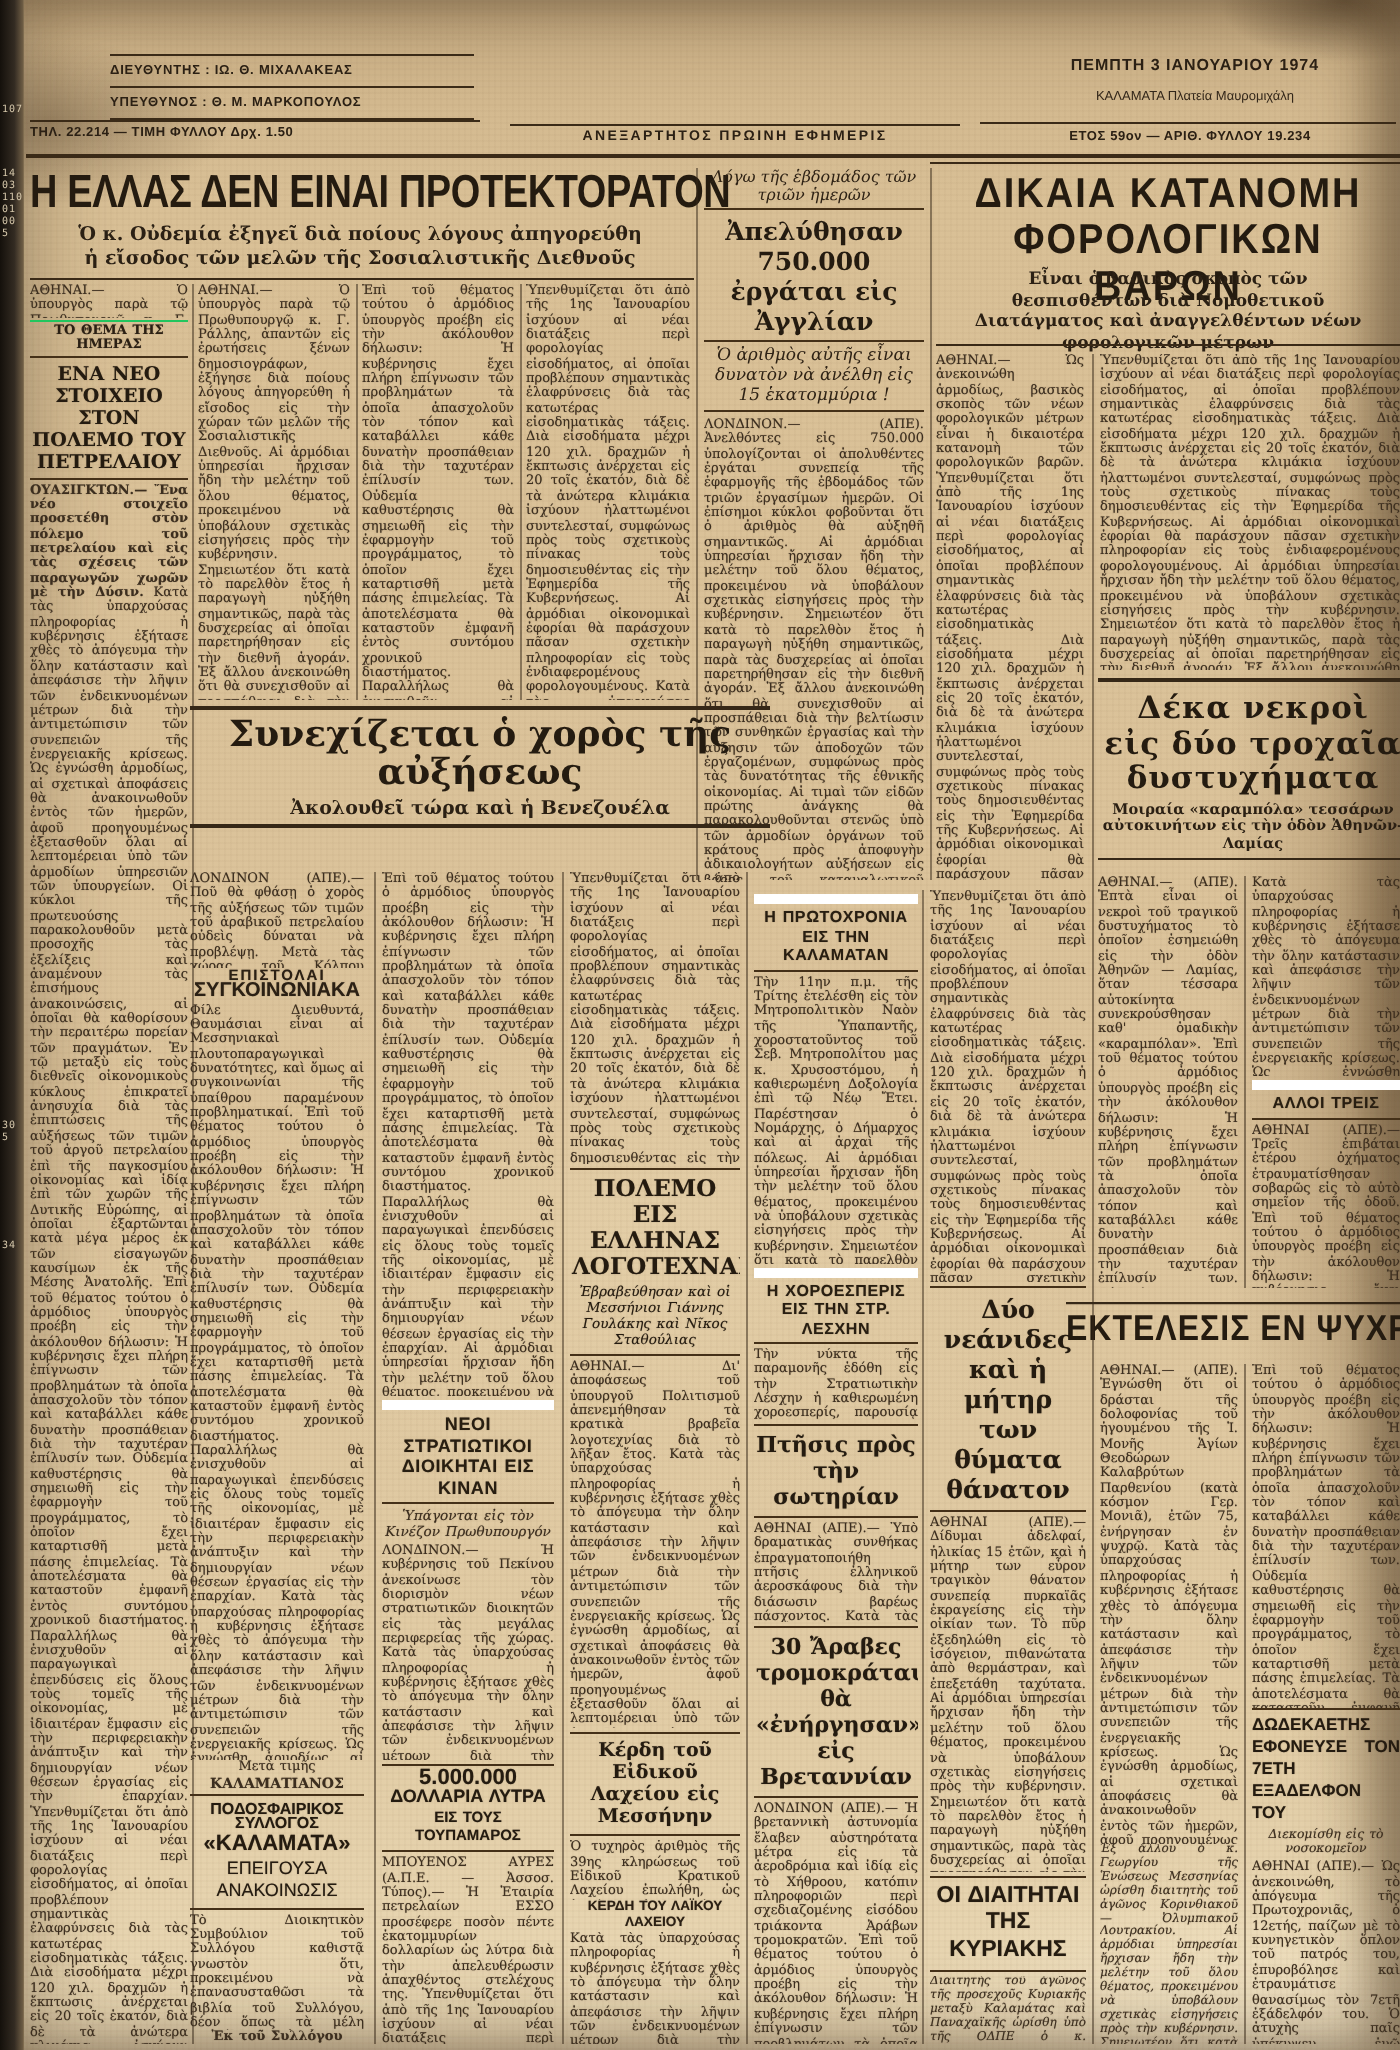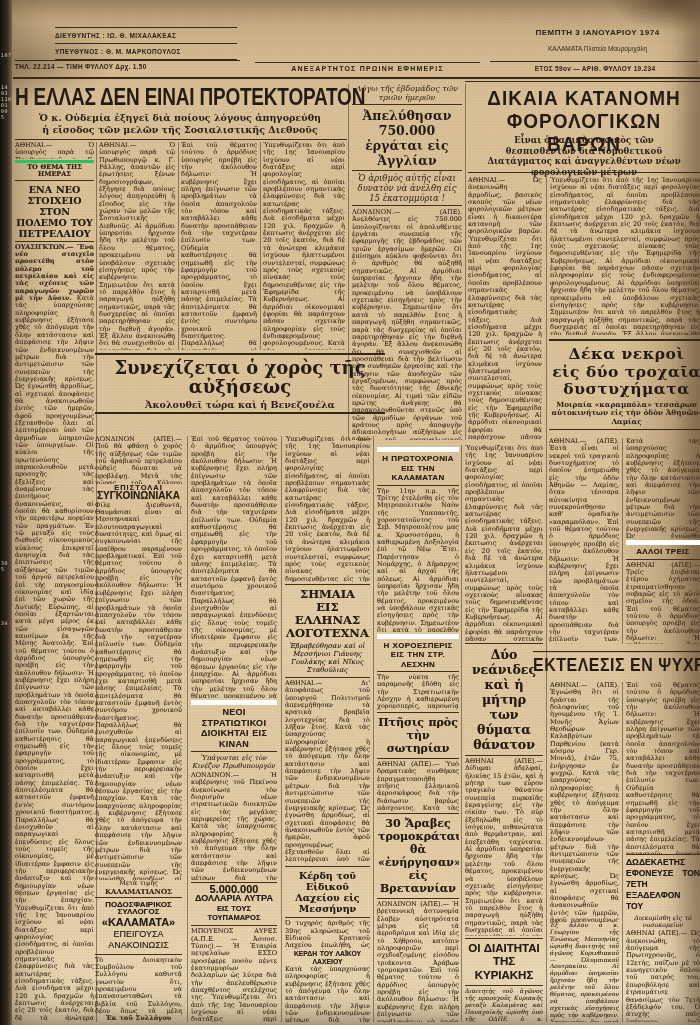--- a/index.html
+++ b/index.html
@@ -81,21 +81,21 @@
   <div class="abs ctr" style="left:25px;top:112px;width:310px;font-weight:bold;font-size:9.5px;line-height:12px;color:#2b2014;">
     <div>Ὁ κ. Οὐδεμία ἐξηγεῖ διὰ ποίους λόγους ἀπηγορεύθη</div>
     <div>ἡ εἴσοδος τῶν μελῶν τῆς Σοσιαλιστικῆς Διεθνοῦς</div>
   </div>
   <div class="hr" style="left:15px;top:139px;width:332px;"></div>
 
   <div class="col fcol" style="left:15px;top:142px;width:79px;height:880px;border-right:1px solid rgba(54,40,23,.5);padding-right:2px;">
     <div class="flow" style="height:17px;">
       <span>ΑΘΗΝΑΙ.— Ὁ ὑπουργὸς παρὰ τῷ Πρωθυπουργῷ κ. Γ. Ράλλης, ἀπαντῶν εἰς ἐρωτήσεις ξένων δημοσιογράφων, ἐξήγησε διὰ ποίους λόγους ἀπηγορεύθη ἡ εἴσοδος εἰς τὴν χώραν τῶν μελῶν τῆς Σοσιαλιστικῆς Διεθνοῦς.</span>
     </div>
-    <div class="kick" style="font-size:6.5px;border-top:3px solid #22c55e;border-bottom:1px solid #443018;padding:1px 0;margin:1px 0;">ΤΟ ΘΕΜΑ ΤΗΣ ΗΜΕΡΑΣ</div>
+    <div class="kick" style="font-size:6.5px;border-top:1px solid #22c55e;border-bottom:1px solid #443018;padding:1px 0;margin:1px 0;">ΤΟ ΘΕΜΑ ΤΗΣ ΗΜΕΡΑΣ</div>
     <div class="hserif" style="font-size:9.5px;line-height:11px;padding:2px 0;border-bottom:1px solid #443018;flex:none;">ΕΝΑ ΝΕΟ ΣΤΟΙΧΕΙΟ ΣΤΟΝ ΠΟΛΕΜΟ ΤΟΥ ΠΕΤΡΕΛΑΙΟΥ</div>
     <div class="grow" style="margin-top:2px;">
       <span class="dl">ΟΥΑΣΙΓΚΤΩΝ.— Ἕνα νέο στοιχεῖο προσετέθη στὸν πόλεμο τοῦ πετρελαίου καὶ εἰς τὰς σχέσεις τῶν παραγωγῶν χωρῶν μὲ τὴν Δύσιν.</span>
       <span>Κατὰ τὰς ὑπαρχούσας πληροφορίας ἡ κυβέρνησις ἐξήτασε χθὲς τὸ ἀπόγευμα τὴν ὅλην κατάστασιν καὶ ἀπεφάσισε τὴν λῆψιν τῶν ἐνδεικνυομένων μέτρων διὰ τὴν ἀντιμετώπισιν τῶν συνεπειῶν τῆς ἐνεργειακῆς κρίσεως. Ὡς ἐγνώσθη ἁρμοδίως, αἱ σχετικαὶ ἀποφάσεις θὰ ἀνακοινωθοῦν ἐντὸς τῶν ἡμερῶν, ἀφοῦ προηγουμένως ἐξετασθοῦν ὅλαι αἱ λεπτομέρειαι ὑπὸ τῶν ἁρμοδίων ὑπηρεσιῶν τῶν ὑπουργείων. Οἱ κύκλοι τῆς πρωτευούσης παρακολουθοῦν μετὰ προσοχῆς τὰς ἐξελίξεις καὶ ἀναμένουν τὰς ἐπισήμους ἀνακοινώσεις, αἱ ὁποῖαι θὰ καθορίσουν τὴν περαιτέρω πορείαν τῶν πραγμάτων. Ἐν τῷ μεταξὺ εἰς τοὺς διεθνεῖς οἰκονομικοὺς κύκλους ἐπικρατεῖ ἀνησυχία διὰ τὰς ἐπιπτώσεις τῆς αὐξήσεως τῶν τιμῶν τοῦ ἀργοῦ πετρελαίου ἐπὶ τῆς παγκοσμίου οἰκονομίας καὶ ἰδίᾳ ἐπὶ τῶν χωρῶν τῆς Δυτικῆς Εὐρώπης, αἱ ὁποῖαι ἐξαρτῶνται κατὰ μέγα μέρος ἐκ τῶν εἰσαγωγῶν καυσίμων ἐκ τῆς Μέσης Ἀνατολῆς.</span>
       <span>Ἐπὶ τοῦ θέματος τούτου ὁ ἁρμόδιος ὑπουργὸς προέβη εἰς τὴν ἀκόλουθον δήλωσιν: Ἡ κυβέρνησις ἔχει πλήρη ἐπίγνωσιν τῶν προβλημάτων τὰ ὁποῖα ἀπασχολοῦν τὸν τόπον καὶ καταβάλλει κάθε δυνατὴν προσπάθειαν διὰ τὴν ταχυτέραν ἐπίλυσίν των. Οὐδεμία καθυστέρησις θὰ σημειωθῆ εἰς τὴν ἐφαρμογὴν τοῦ προγράμματος, τὸ ὁποῖον ἔχει καταρτισθῆ μετὰ πάσης ἐπιμελείας. Τὰ ἀποτελέσματα θὰ καταστοῦν ἐμφανῆ ἐντὸς συντόμου χρονικοῦ διαστήματος. Παραλλήλως θὰ ἐνισχυθοῦν αἱ παραγωγικαὶ ἐπενδύσεις εἰς ὅλους τοὺς τομεῖς τῆς οἰκονομίας, μὲ ἰδιαιτέραν ἔμφασιν εἰς τὴν περιφερειακὴν ἀνάπτυξιν καὶ τὴν δημιουργίαν νέων θέσεων ἐργασίας εἰς τὴν ἐπαρχίαν.</span>
       <span>Ὑπενθυμίζεται ὅτι ἀπὸ τῆς 1ης Ἰανουαρίου ἰσχύουν αἱ νέαι διατάξεις περὶ φορολογίας εἰσοδήματος, αἱ ὁποῖαι προβλέπουν σημαντικὰς ἐλαφρύνσεις διὰ τὰς κατωτέρας εἰσοδηματικὰς τάξεις. Διὰ εἰσοδήματα μέχρι 120 χιλ. δραχμῶν ἡ ἔκπτωσις ἀνέρχεται εἰς 20 τοῖς ἑκατόν, διὰ δὲ τὰ ἀνώτερα κλιμάκια ἰσχύουν ἠλαττωμένοι συντελεσταί, συμφώνως πρὸς τοὺς σχετικοὺς πίνακας τοὺς δημοσιευθέντας εἰς τὴν Ἐφημερίδα τῆς Κυβερνήσεως. Αἱ ἀρμόδιαι οἰκονομικαὶ ἐφορίαι θὰ παράσχουν πᾶσαν σχετικὴν πληροφορίαν εἰς τοὺς ἐνδιαφερομένους φορολογουμένους.</span>
       
     </div>
   </div>
 
@@ -228,21 +228,21 @@
   </div>
   <div class="vr" style="left:281px;top:436px;height:586px;"></div>
 
   <div class="col fcol" style="left:285px;top:436px;width:85px;height:586px;">
     <div class="flow" style="height:146px;">
       <span>Ὑπενθυμίζεται ὅτι ἀπὸ τῆς 1ης Ἰανουαρίου ἰσχύουν αἱ νέαι διατάξεις περὶ φορολογίας εἰσοδήματος, αἱ ὁποῖαι προβλέπουν σημαντικὰς ἐλαφρύνσεις διὰ τὰς κατωτέρας εἰσοδηματικὰς τάξεις. Διὰ εἰσοδήματα μέχρι 120 χιλ. δραχμῶν ἡ ἔκπτωσις ἀνέρχεται εἰς 20 τοῖς ἑκατόν, διὰ δὲ τὰ ἀνώτερα κλιμάκια ἰσχύουν ἠλαττωμένοι συντελεσταί, συμφώνως πρὸς τοὺς σχετικοὺς πίνακας τοὺς δημοσιευθέντας εἰς τὴν Ἐφημερίδα τῆς Κυβερνήσεως. Αἱ ἀρμόδιαι οἰκονομικαὶ ἐφορίαι θὰ παράσχουν πᾶσαν σχετικὴν πληροφορίαν εἰς τοὺς ἐνδιαφερομένους φορολογουμένους.</span>
       
     </div>
     <div class="box">
       <div class="hserif" style="font-size:11.5px;line-height:13px;">
-        <div>ΣΗΜΑΙΑ</div>
+        <div>ΠΟΛΕΜΟ</div>
         <div>ΕΙΣ ΕΛΛΗΝΑΣ</div>
         <div>ΛΟΓΟΤΕΧΝΑΣ</div>
       </div>
       <div class="it" style="font-size:6.8px;line-height:8px;margin-top:2px;">Ἐβραβεύθησαν καὶ οἱ Μεσσήνιοι Γιάννης Γουλάκης καὶ Νῖκος Σταθούλιας</div>
     </div>
     <div class="grow">
       <span>ΑΘΗΝΑΙ.— Δι' ἀποφάσεως τοῦ ὑπουργοῦ Πολιτισμοῦ ἀπενεμήθησαν τὰ κρατικὰ βραβεῖα λογοτεχνίας διὰ τὸ λῆξαν ἔτος.</span>
       <span>Κατὰ τὰς ὑπαρχούσας πληροφορίας ἡ κυβέρνησις ἐξήτασε χθὲς τὸ ἀπόγευμα τὴν ὅλην κατάστασιν καὶ ἀπεφάσισε τὴν λῆψιν τῶν ἐνδεικνυομένων μέτρων διὰ τὴν ἀντιμετώπισιν τῶν συνεπειῶν τῆς ἐνεργειακῆς κρίσεως. Ὡς ἐγνώσθη ἁρμοδίως, αἱ σχετικαὶ ἀποφάσεις θὰ ἀνακοινωθοῦν ἐντὸς τῶν ἡμερῶν, ἀφοῦ προηγουμένως ἐξετασθοῦν ὅλαι αἱ λεπτομέρειαι ὑπὸ τῶν ἁρμοδίων ὑπηρεσιῶν τῶν ὑπουργείων. Οἱ κύκλοι τῆς πρωτευούσης παρακολουθοῦν μετὰ προσοχῆς τὰς ἐξελίξεις καὶ ἀναμένουν τὰς ἐπισήμους ἀνακοινώσεις, αἱ ὁποῖαι θὰ καθορίσουν τὴν περαιτέρω πορείαν τῶν πραγμάτων. Ἐν τῷ μεταξὺ εἰς τοὺς διεθνεῖς οἰκονομικοὺς κύκλους ἐπικρατεῖ ἀνησυχία διὰ τὰς ἐπιπτώσεις τῆς αὐξήσεως τῶν τιμῶν τοῦ ἀργοῦ πετρελαίου ἐπὶ τῆς παγκοσμίου οἰκονομίας καὶ ἰδίᾳ ἐπὶ τῶν χωρῶν τῆς Δυτικῆς Εὐρώπης, αἱ ὁποῖαι ἐξαρτῶνται κατὰ μέγα μέρος ἐκ τῶν εἰσαγωγῶν καυσίμων ἐκ τῆς Μέσης Ἀνατολῆς.</span>
       
     </div>

